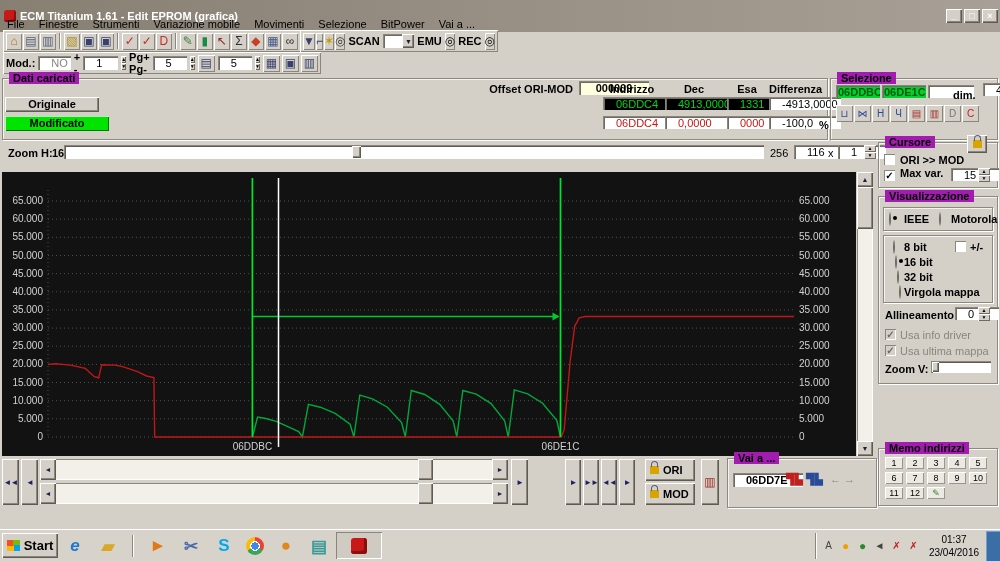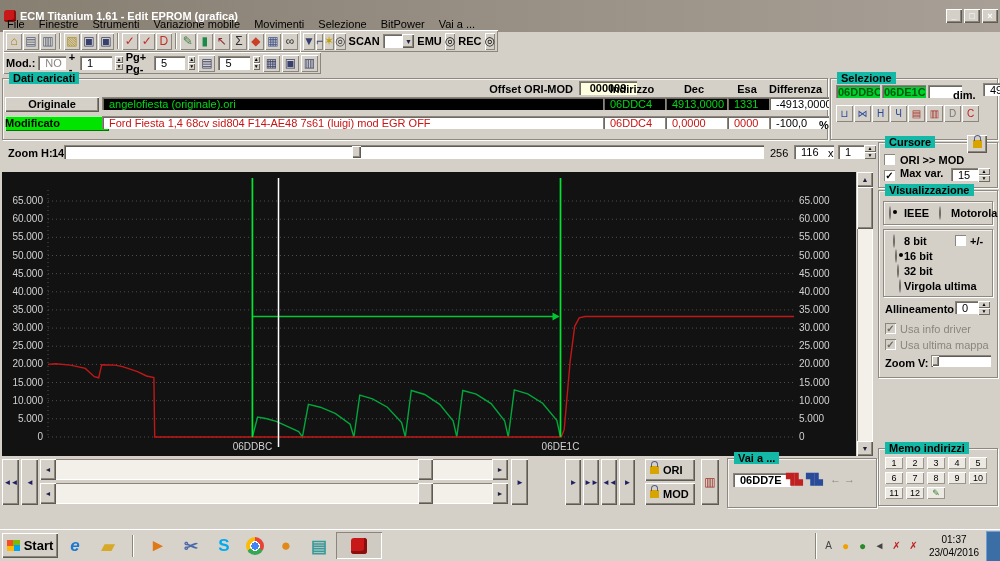--- a/index.html
+++ b/index.html
@@ -3,22 +3,22 @@
 <meta charset="utf-8">
 <style>
   html,body{margin:0;padding:0}
   body{width:1000px;height:561px;position:relative;overflow:hidden;
        font-family:"Liberation Sans",sans-serif;font-size:11px;color:#000;background:#d4d0c8}
   .abs{position:absolute}
   .raised{background:#d4d0c8;box-shadow:inset 1px 1px 0 #ffffff,inset -1px -1px 0 #5f5b53,inset -2px -2px 0 #8a867e}
   .raised-lite{background:#d4d0c8;box-shadow:inset 1px 1px 0 #ffffff,inset -1px -1px 0 #8a867e}
   .sunken{background:#fff;box-shadow:inset 1px 1px 0 #8a867e,inset 2px 2px 0 #5f5b53,inset -1px -1px 0 #fff}
   .group{border:1px solid #8d897f;box-shadow:inset 1px 1px 0 rgba(255,255,255,.75),1px 1px 0 #fff}
-  .legend{position:absolute;top:-7px;left:6px;background:#14b8a6;padding:0 4px;font-weight:bold;white-space:nowrap}
-  .field{background:#fff;box-shadow:inset 1px 1px 0 #8a867e,inset 2px 2px 0 #6f6b63;padding:1px 7px;white-space:nowrap;overflow:hidden}
+  .legend{position:absolute;top:-7px;left:6px;background:#a21caf;padding:0 4px;font-weight:bold;white-space:nowrap}
+  .field{background:#fff;box-shadow:inset 1px 1px 0 #8a867e,inset 2px 2px 0 #6f6b63;padding:1px 13px;white-space:nowrap;overflow:hidden}
   .blackfield{background:#000;color:#00d818}
   .redtext{color:#c81414}
   .greenfield{background:#00d22c;color:#005a12;font-weight:bold}
   .offsetfield{background:#ffffdf;font-weight:bold;text-align:center}
   .hdr{font-weight:bold;text-align:center}
   .tbpanel{display:flex;align-items:center;gap:1px;padding:1px 3px}
   .tbtn{width:17px;height:17px;display:flex;align-items:center;justify-content:center;
         font-size:12px;background:#d4d0c8;box-shadow:inset 1px 1px 0 #fff,inset -1px -1px 0 #8a867e;cursor:default}
   .sep{width:2px;height:16px;margin:0 2px;box-shadow:inset 1px 0 0 #8a867e,inset -1px 0 0 #fff}
   .spin{display:inline-flex;flex-direction:column;width:12px;height:14px}
@@ -134,28 +134,26 @@
 <div class="abs group" style="left:2px;top:78px;width:824px;height:60px">
   <span class="legend">Dati caricati</span>
   <span class="abs" style="left:460px;top:4px;width:110px;text-align:right;font-weight:bold">Offset ORI-MOD</span>
   <span class="abs field offsetfield" style="left:576px;top:2px;width:44px;height:12px">000009</span>
   <span class="abs hdr" style="left:600px;top:4px;width:58px">Indirizzo</span>
   <span class="abs hdr" style="left:662px;top:4px;width:58px">Dec</span>
   <span class="abs hdr" style="left:724px;top:4px;width:40px">Esa</span>
   <span class="abs hdr" style="left:766px;top:4px;width:52px">Differenza</span>
 
   <span class="abs raised" style="left:2px;top:18px;width:94px;height:15px;text-align:center;font-weight:bold;line-height:15px">Originale</span>
-  <span class="abs field blackfield" style="left:99px;top:18px;width:494px;height:11px">angelofiesta (originale).ori</span>
   <span class="abs field blackfield" style="left:600px;top:18px;width:52px;height:11px">06DDC4</span>
   <span class="abs field blackfield" style="left:662px;top:18px;width:52px;height:11px">4913,0000</span>
   <span class="abs field blackfield" style="left:724px;top:18px;width:34px;height:11px">1331</span>
   <span class="abs field" style="left:766px;top:18px;width:46px;height:11px">-4913,0000</span>
 
-  <span class="abs raised" style="left:2px;top:37px;width:104px;height:15px;text-align:left;font-weight:bold;line-height:15px;background:#00e400;box-shadow:inset 1px 1px 0 #aaffaa,inset -1px -1px 0 #007700">Modificato</span>
-  <span class="abs field redtext" style="left:99px;top:37px;width:494px;height:11px">Ford Fiesta 1,4 68cv sid804 F14-AE48 7s61 (luigi) mod EGR OFF</span>
+  <span class="abs raised" style="left:2px;top:37px;width:104px;height:15px;text-align:center;font-weight:bold;line-height:15px;background:#00e400;box-shadow:inset 1px 1px 0 #aaffaa,inset -1px -1px 0 #007700">Modificato</span>
   <span class="abs field redtext" style="left:600px;top:37px;width:52px;height:11px">06DDC4</span>
   <span class="abs field redtext" style="left:662px;top:37px;width:52px;height:11px">0,0000</span>
   <span class="abs field redtext" style="left:724px;top:37px;width:34px;height:11px">0000</span>
   <span class="abs field" style="left:766px;top:37px;width:46px;height:11px">-100,0</span>
   <b class="abs" style="left:816px;top:40px">%</b>
 </div>
 
 <div class="abs group" style="left:830px;top:78px;width:166px;height:60px">
   <span class="legend">Selezione</span>
   <span class="abs field greenfield" style="left:5px;top:6px;width:40px;height:11px;padding:1px 2px">06DDBC</span>
@@ -170,21 +168,21 @@
       <span class="tbtn" style="color: rgb(42, 74, 154); font-size: 10px;">Ч</span>
       <span class="tbtn" style="color: rgb(160, 48, 40); font-size: 10px;">▤</span>
       <span class="tbtn" style="color: rgb(160, 48, 40); font-size: 10px;">▥</span>
       <span class="tbtn" style="color: rgb(119, 119, 119); font-size: 10px;">D</span>
       <span class="tbtn" style="color: rgb(192, 32, 32); font-size: 10px;">C</span>
     </span>
 </div>
 
 <div class="abs" style="left:0;top:142px;width:876px;height:22px">
   <b class="abs" style="left:8px;top:5px">Zoom H:</b>
-  <b class="abs" style="left:52px;top:5px">14</b>
+  <b class="abs" style="left:52px;top:5px">16</b>
   <span class="abs sunken" style="left:64px;top:3px;width:700px;height:14px;background:#fff">
     <span class="abs raised" style="left:288px;top:1px;width:9px;height:12px"></span>
   </span>
   <span class="abs" style="left:770px;top:5px">256</span>
   <span class="abs field" style="left:794px;top:3px;width:26px;height:12px">116</span>
   <span class="abs" style="left:828px;top:5px">x</span>
   <span class="abs field" style="left:838px;top:3px;width:22px;height:12px">1</span>
   <span class="spin abs" style="left:864px;top:3px">
       <div>▲</div>
       <div>▼</div>
@@ -261,39 +259,39 @@
       <text x="558.5" y="278" text-anchor="middle" class="tick">06DE1C</text>
       <line x1="276.5" y1="6" x2="276.5" y2="275" stroke="#ffffff" stroke-width="1.5"></line>
     </svg></div>
 
 <div class="abs sbtrack" style="left:857px;top:172px;width:16px;height:284px">
   <span class="abs arrbtn vglyph-up" style="left:0;top:0;width:16px;height:15px">▲</span>
   <span class="abs raised" style="left:0;top:15px;width:16px;height:42px"></span>
   <span class="abs arrbtn vglyph-down" style="left:0;bottom:0;width:16px;height:15px">▼</span>
 </div>
 
-<div class="abs group" style="left:878px;top:190px;width:118px;height:186px">
+<div class="abs group" style="left:878px;top:196px;width:118px;height:186px">
   <span class="legend">Visualizzazione</span>
   <span class="abs group" style="left:4px;top:10px;width:108px;height:22px"></span>
   <span class="abs radio on" style="left:10px;top:16px"></span>
   <b class="abs" style="left:25px;top:16px">IEEE</b>
   <span class="abs radio" style="left:58px;top:16px"></span>
   <b class="abs" style="left:72px;top:16px">Motorola</b>
 
   <span class="abs group" style="left:4px;top:38px;width:108px;height:66px"></span>
   <span class="abs radio" style="left:10px;top:44px"></span>
   <b class="abs" style="left:25px;top:44px">8 bit</b>
   <span class="abs cb" style="left:76px;top:44px"></span>
   <b class="abs" style="left:91px;top:44px">+/-</b>
   <span class="abs radio on" style="left:10px;top:59px"></span>
   <b class="abs" style="left:25px;top:59px">16 bit</b>
   <span class="abs radio" style="left:10px;top:74px"></span>
   <b class="abs" style="left:25px;top:74px">32 bit</b>
   <span class="abs radio" style="left:10px;top:89px"></span>
-  <b class="abs" style="left:25px;top:89px">Virgola ultima</b>
+  <b class="abs" style="left:25px;top:89px">Virgola mappa</b>
 
   <b class="abs" style="left:6px;top:112px">Allineamento:</b>
   <span class="abs field" style="left:76px;top:110px;width:18px;height:11px">0</span>
   <span class="spin abs" style="left:99px;top:110px">
       <div>▲</div>
       <div>▼</div>
     </span>
 
   <span class="abs cb on dis" style="left:6px;top:132px">✓</span>
   <span class="abs" style="left:21px;top:132px;color:#8a867e">Usa info driver</span>

